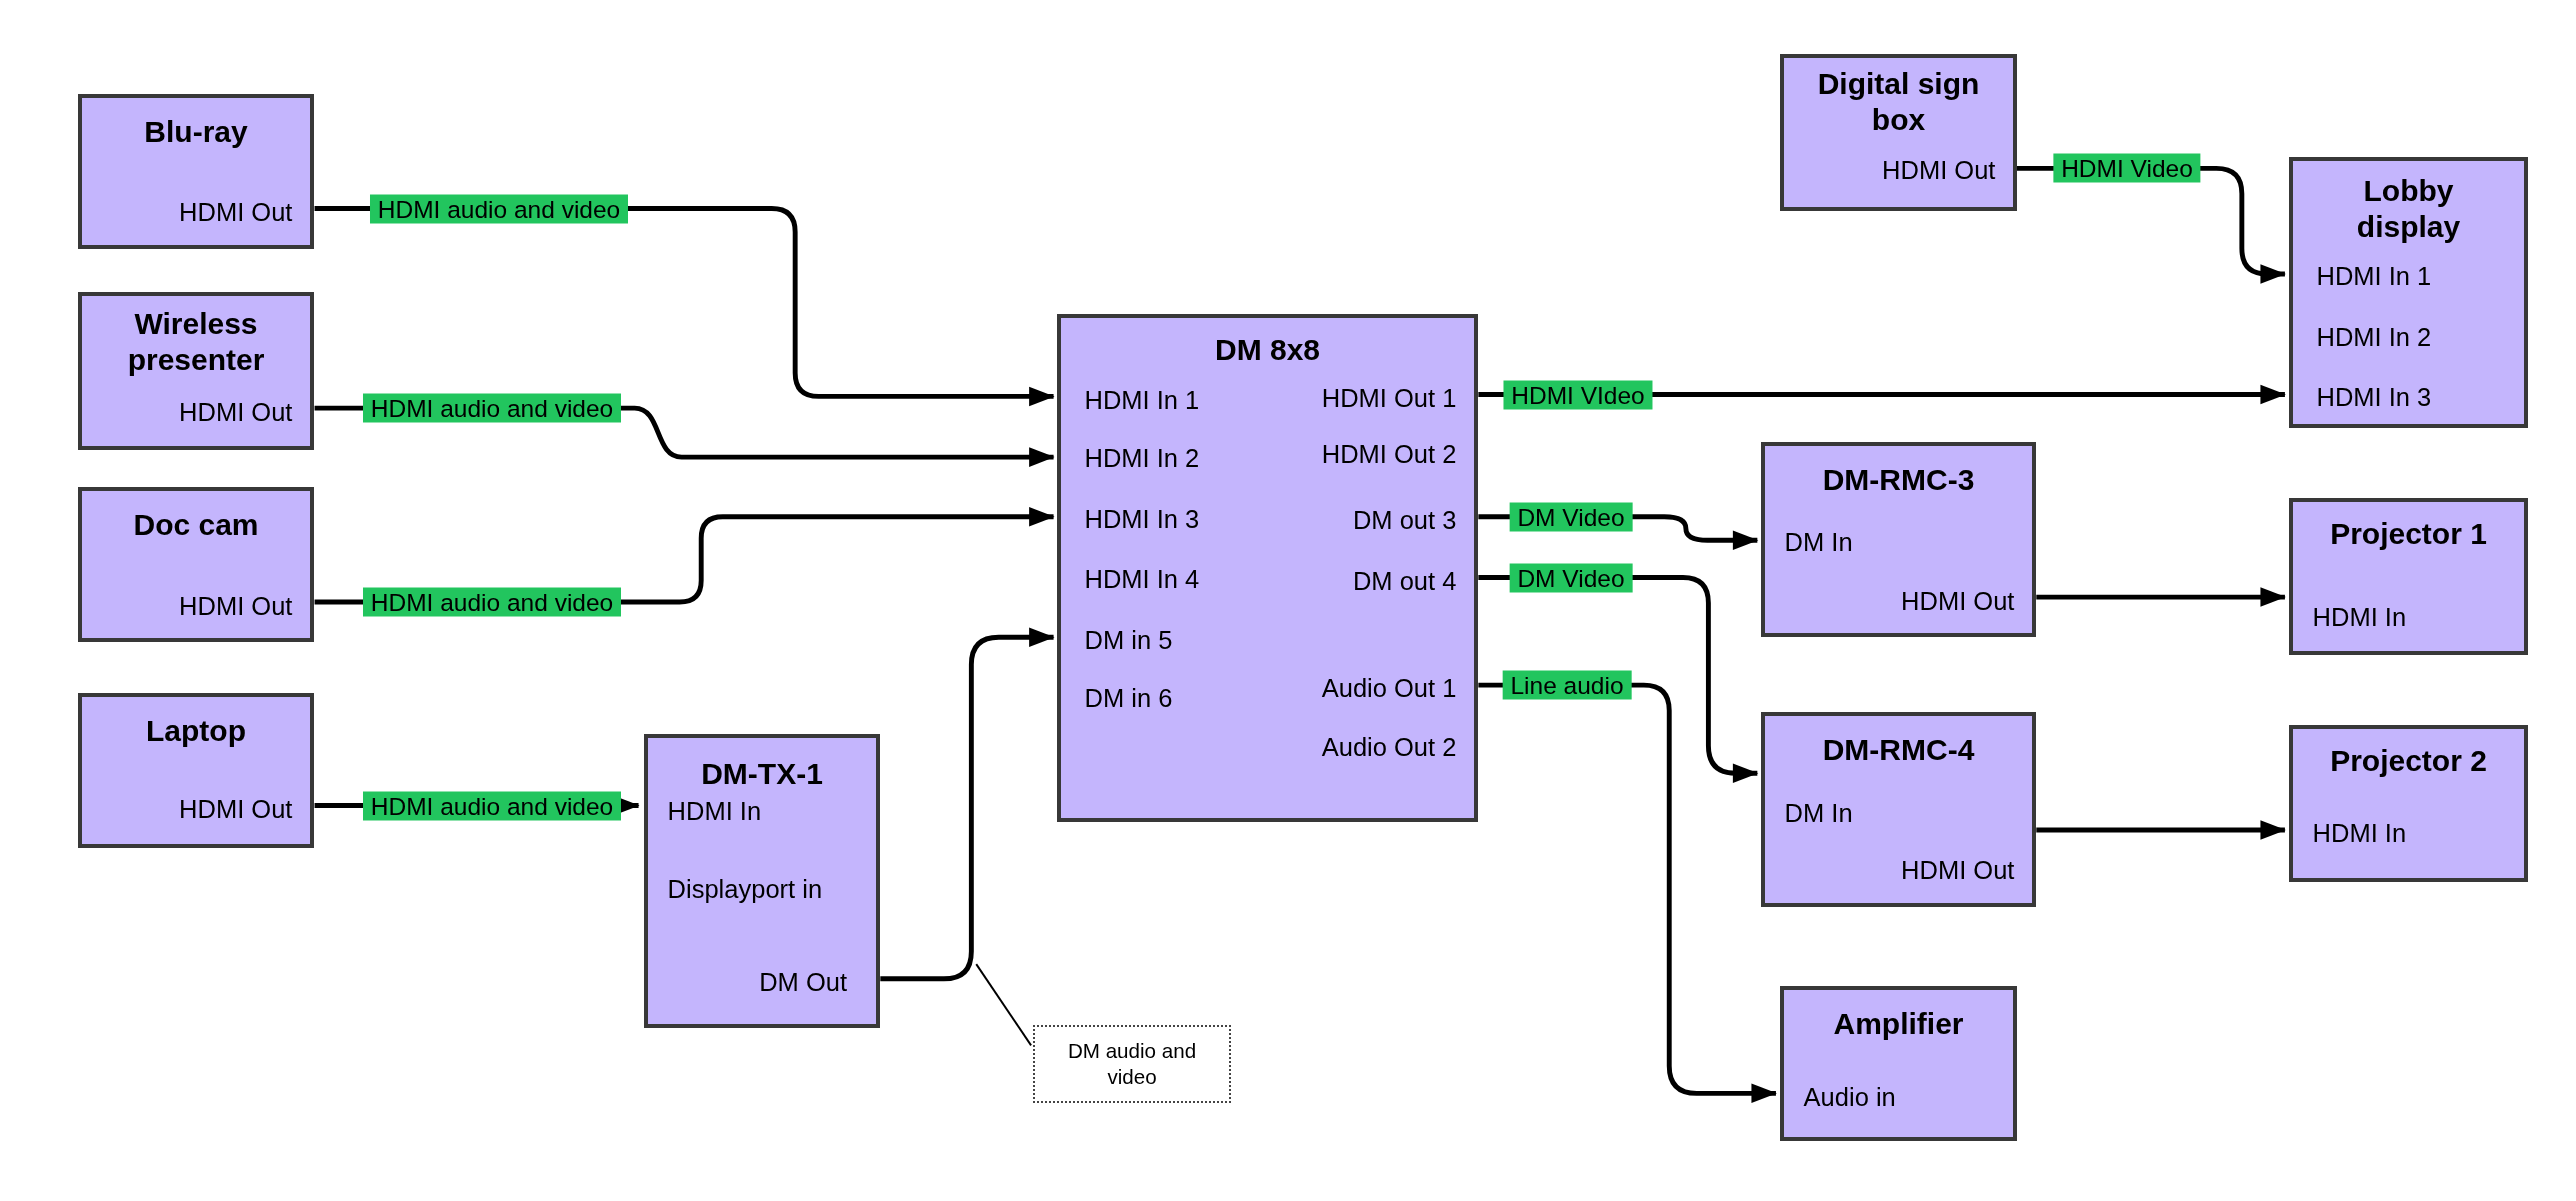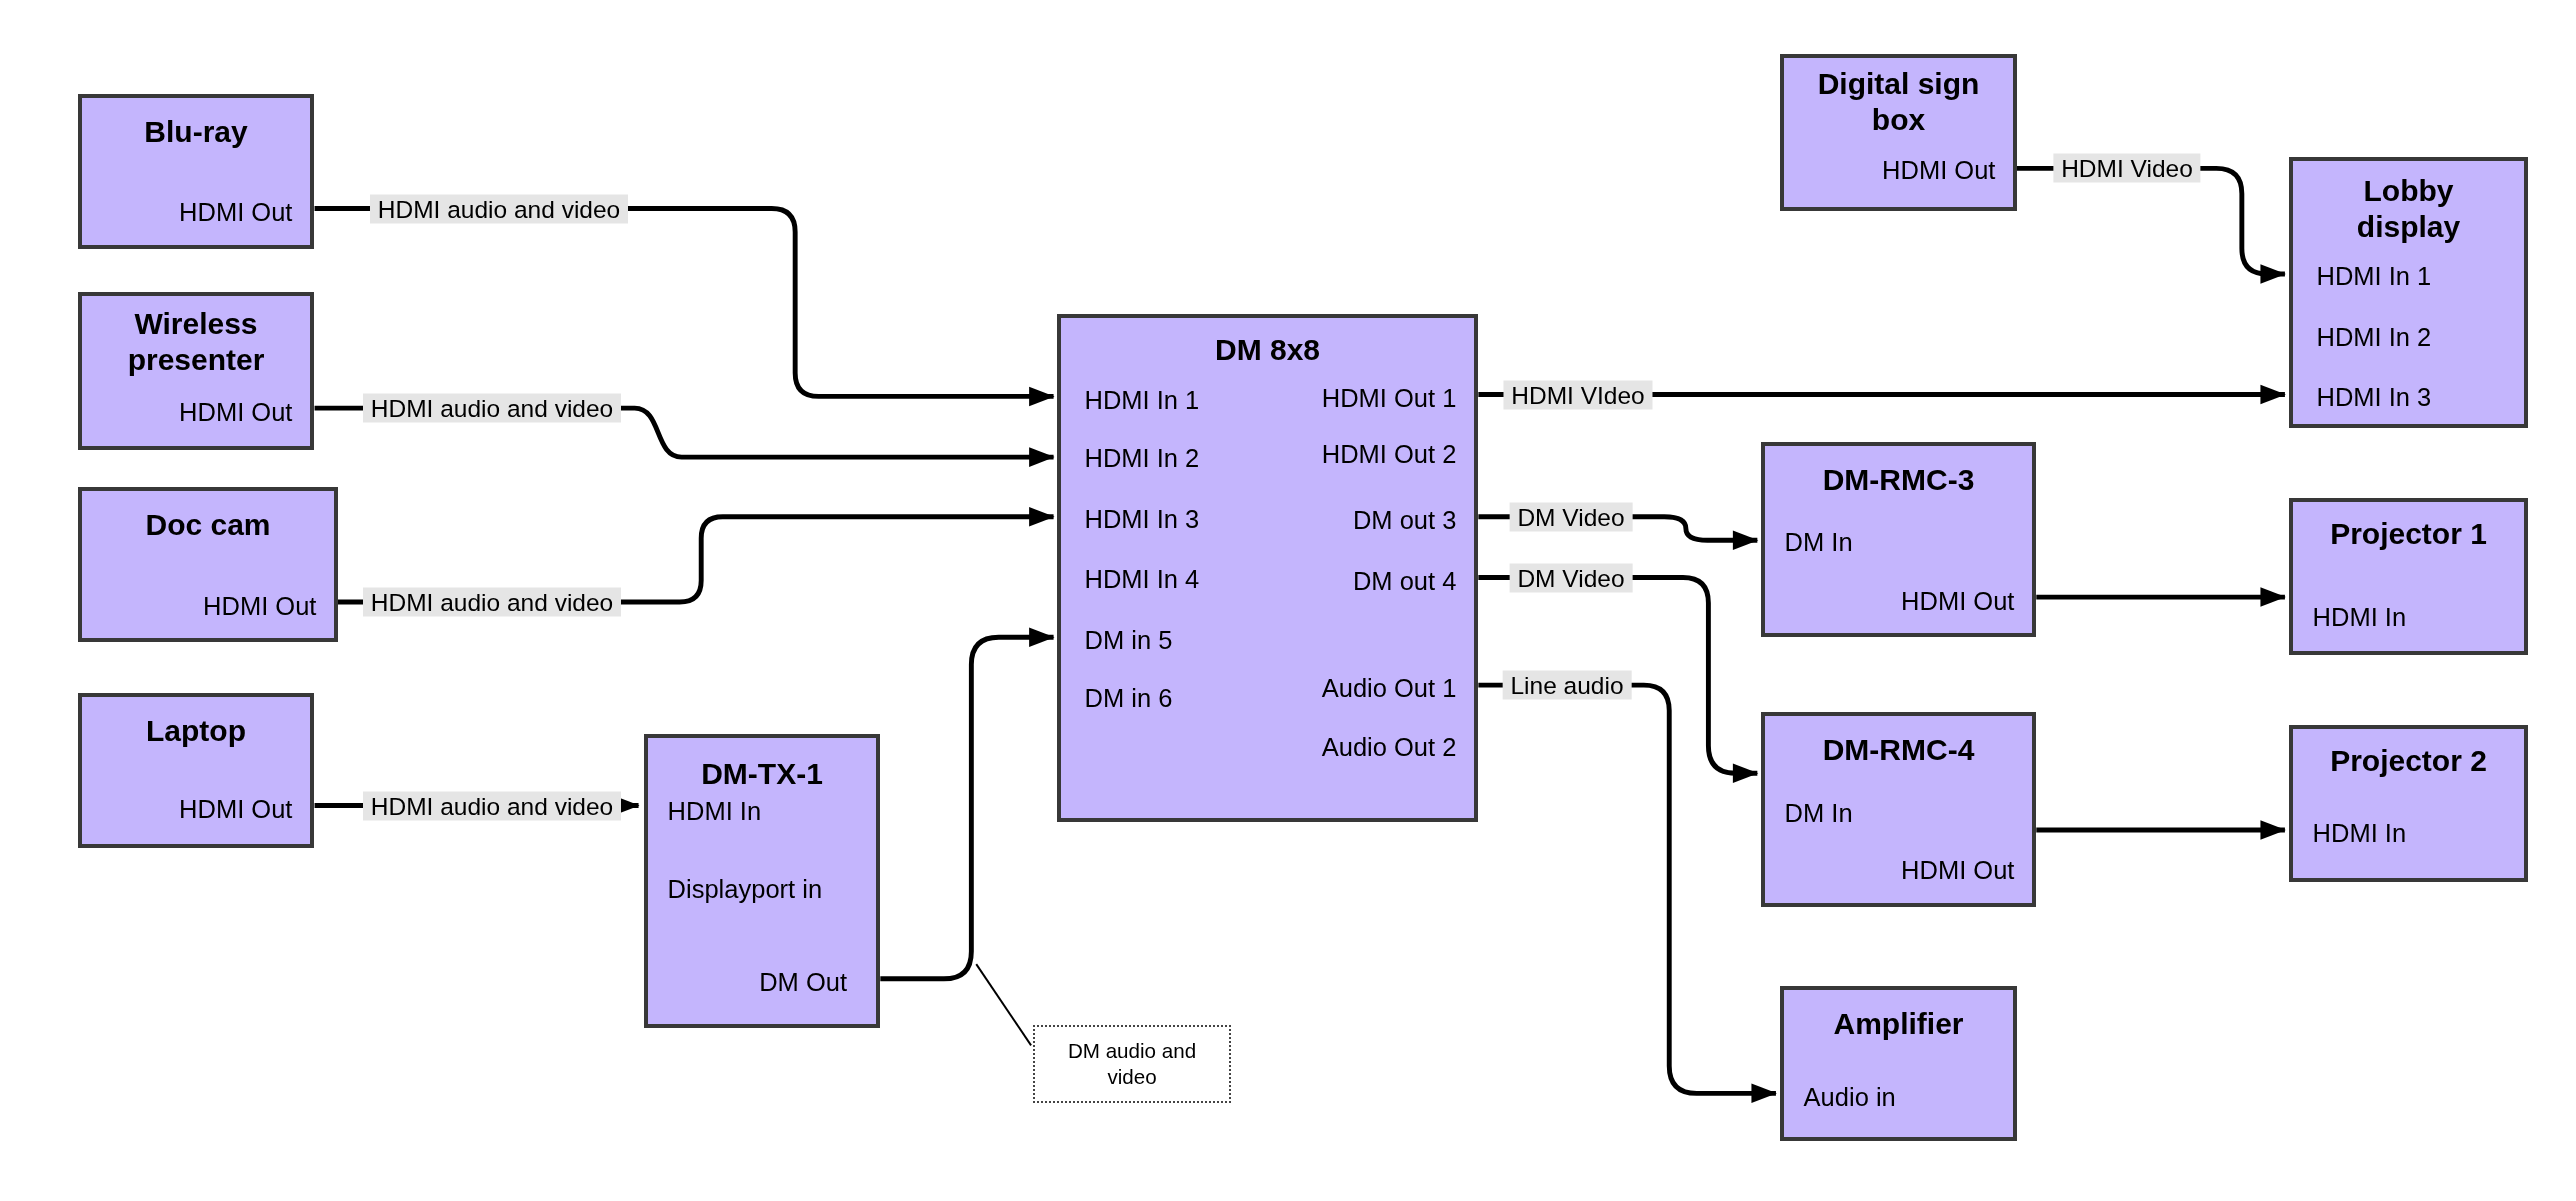--- a/index.html
+++ b/index.html
@@ -17,21 +17,21 @@
     position:absolute;left:0;right:0;text-align:center;font-weight:bold;
     font-size:30px;line-height:36px;
   }
   .box-title .inner{display:inline-block;max-width:186px;}
   .port{
     position:absolute;font-size:25.5px;line-height:29px;white-space:nowrap;
   }
   .port.pleft{left:19.6px;text-align:right;}
   .port.pright{right:17.6px;text-align:right;}
   .edge-label{
-    position:absolute;transform:translate(-50%,-50%);background:#e5e5e5;
+    position:absolute;transform:translate(-50%,-50%);background:#22c55e;
     padding:0 7.8px;font-size:24.5px;line-height:29px;white-space:nowrap;
   }
   .note{
     position:absolute;border:2px dotted #444444;background:#ffffff;box-sizing:border-box;
     display:flex;align-items:center;justify-content:center;text-align:center;
     font-size:20.6px;line-height:26.4px;
   }
   .note .inner{max-width:152px;}
 </style>
 </head>
@@ -63,21 +63,21 @@
   <div class="node" style="left:78px;top:94px;width:236px;height:155px;">
     <div class="box-title" style="top:15.7px"><span class="inner">Blu-ray</span></div>
     <div class="port pright" style="top:100px">HDMI Out</div>
   </div>
 
   <div class="node" style="left:78px;top:292px;width:236px;height:158px;">
     <div class="box-title" style="top:9.8px"><span class="inner">Wireless presenter</span></div>
     <div class="port pright" style="top:102px">HDMI Out</div>
   </div>
 
-  <div class="node" style="left:78px;top:487px;width:260px;height:155px;">
+  <div class="node" style="left:78px;top:487px;width:236px;height:155px;">
     <div class="box-title" style="top:15.7px"><span class="inner">Doc cam</span></div>
     <div class="port pright" style="top:101px">HDMI Out</div>
   </div>
 
   <div class="node" style="left:78px;top:693px;width:236px;height:155px;">
     <div class="box-title" style="top:15.7px"><span class="inner">Laptop</span></div>
     <div class="port pright" style="top:98px">HDMI Out</div>
   </div>
 
   <div class="node" style="left:644px;top:734px;width:236px;height:294px;">

